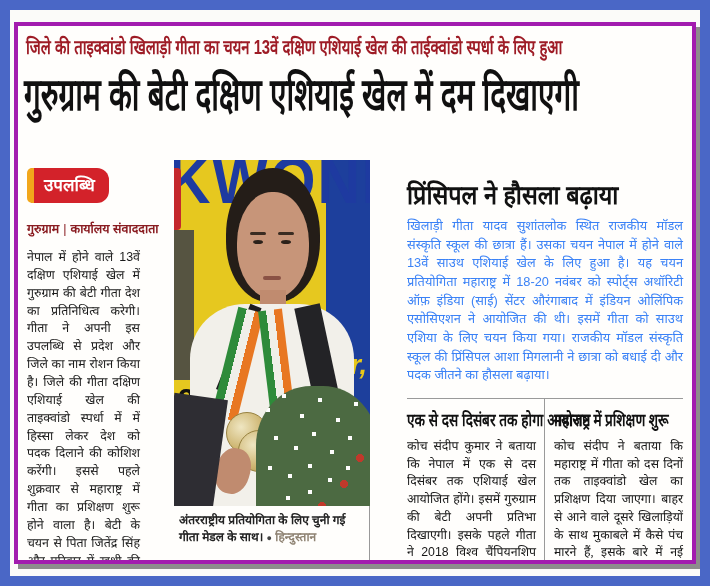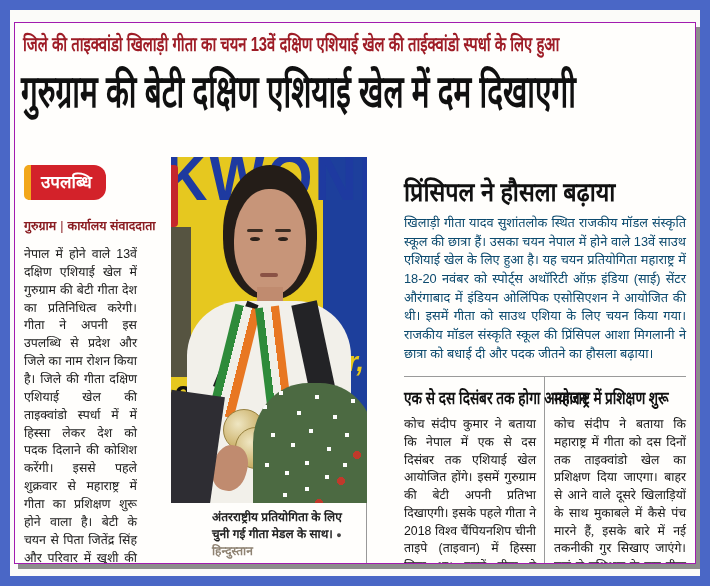--- a/index.html
+++ b/index.html
@@ -4,21 +4,21 @@
 <style>
   html,body{margin:0;padding:0;}
   body{
     width:710px;height:586px;position:relative;overflow:hidden;
     font-family:"Liberation Sans",sans-serif;background:#fff;
   }
   .frame{position:absolute;inset:0;background:#4a67c6;}
   .sheet{position:absolute;left:10px;top:10px;right:10px;bottom:10px;background:#fbfbf9;}
   .clipping{
     position:absolute;left:4px;top:12px;right:4px;bottom:12px;
-    background:#fffefc;border:1px solid #a21caf;box-shadow:4px 5px 0 #8d8d8d;
+    background:#fffefc;border:4px solid #a21caf;box-shadow:4px 5px 0 #8d8d8d;
     overflow:hidden;
   }
   .kicker{
     position:absolute;top:7px;left:8px;width:150%;
     font-size:20px;font-weight:bold;color:#9e1c26;white-space:nowrap;
     transform:scaleX(0.74);transform-origin:left top;
   }
   .headline{
     position:absolute;top:36px;left:6px;width:165%;
     font-size:45px;font-weight:800;color:#101010;white-space:nowrap;letter-spacing:0;
@@ -34,21 +34,21 @@
   }
   .byline{margin-top:17px;color:#8a1d22;font-weight:bold;font-size:12.5px;white-space:nowrap;}
   .byline .sep{padding:0 4px;font-weight:normal;}
   .left-body{margin-top:12px;font-size:12.4px;line-height:1.44;text-align:justify;color:#1a1a1a;}
 
   
   .mid-col{width:196px;display:flex;flex-direction:column;box-sizing:border-box;}
   .photo{height:346px;position:relative;background:#e6c81f;overflow:hidden;}
   .caption{
     flex:1;padding:6px 7px 0 5px;font-size:12px;font-weight:bold;line-height:1.4;
-    color:#222;border-right:1px solid #999;margin-left:36px;
+    color:#222;border-right:1px solid #999;
   }
   .caption .bullet{font-size:9px;color:#444;}
   .caption .credit{color:#8f8373;}
 
   
   .ph-blueband{position:absolute;right:0;top:0;width:44px;height:100%;background:#1d3f9c;}
   .ph-word{
     position:absolute;top:-16px;left:-6px;font-size:64px;font-weight:900;color:#1e3aa0;
     letter-spacing:2px;white-space:nowrap;transform:scaleX(0.92);transform-origin:left top;
   }
@@ -100,21 +100,21 @@
       radial-gradient(7px 7px at 88px 98px,#c0392b 60%,transparent 61%),
       radial-gradient(7px 7px at 66px 120px,#c0392b 60%,transparent 61%),
       radial-gradient(7px 7px at 104px 72px,#c0392b 60%,transparent 61%);}
   .ph-darkcorner{position:absolute;left:-8px;bottom:-8px;width:54px;height:118px;background:#2e2d33;transform:rotate(8deg);}
 
   
   .right-col{flex:1;padding:0 9px 0 9px;box-sizing:border-box;display:flex;flex-direction:column;min-width:0;}
   .red-bar{height:6px;background:#b01f24;margin:10px 0 3px 0;}
   .s1-title{font-size:26px;font-weight:800;color:#111;padding:3px 0 5px 0;white-space:nowrap;
     transform:scaleX(0.9);transform-origin:left;}
-  .s1-body{font-size:12.8px;line-height:1.46;text-align:justify;color:#0c4a6e;}
+  .s1-body{font-size:12.8px;line-height:1.46;text-align:justify;color:#3b82f6;}
   .bottom{display:flex;border-top:1px solid #9a9a9a;margin-top:13px;flex:1;}
   .sub{flex:1;padding:8px 8px 0 0;min-width:0;}
   .sub.first{border-right:1px solid #9a9a9a;}
   .sub.second{padding-left:9px;padding-right:0;font-family:Liberation Serif, serif;}
   .sub-title{font-size:17.5px;font-weight:800;color:#111;white-space:nowrap;width:130%;
     transform:scaleX(0.78);transform-origin:left;}
   .sub-body{font-size:12.3px;line-height:1.44;text-align:justify;color:#161616;margin-top:7px;}
 </style>
 </head>
 <body>

